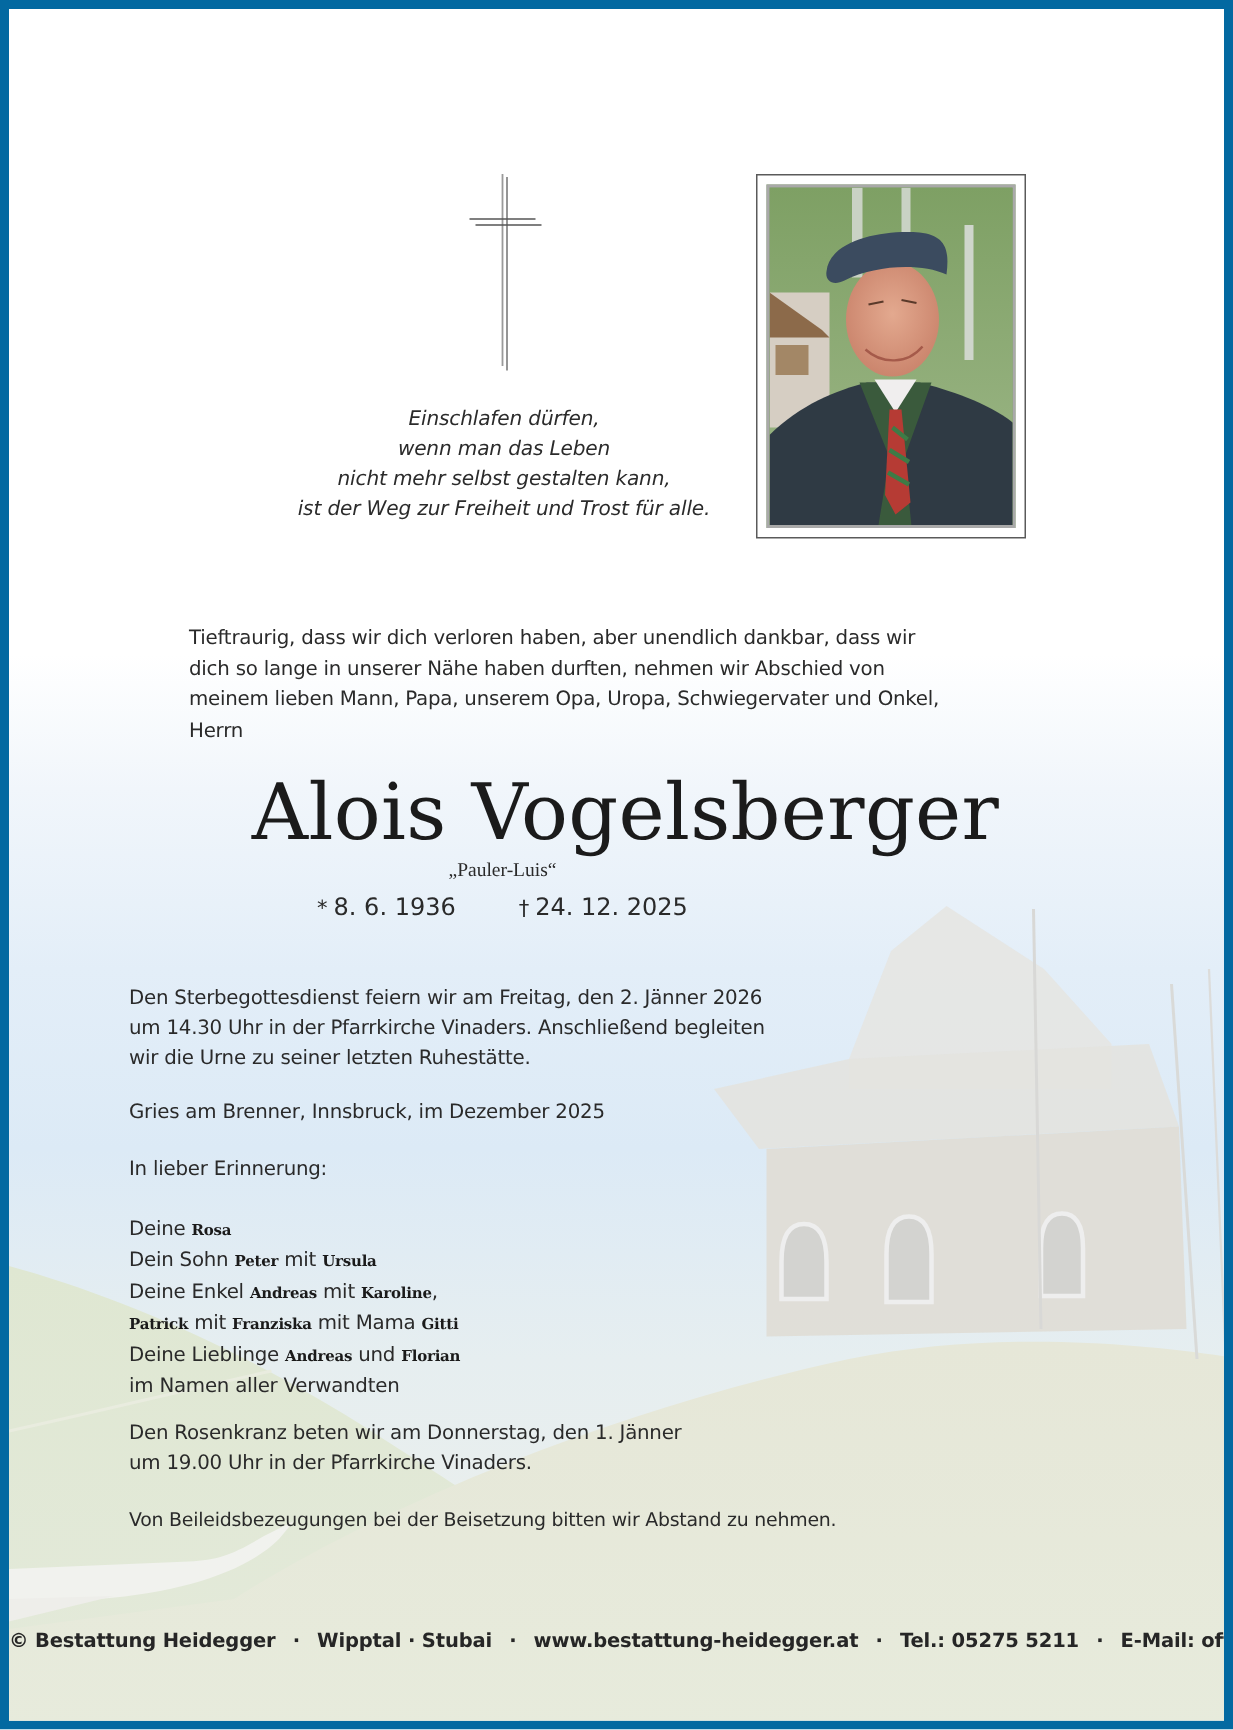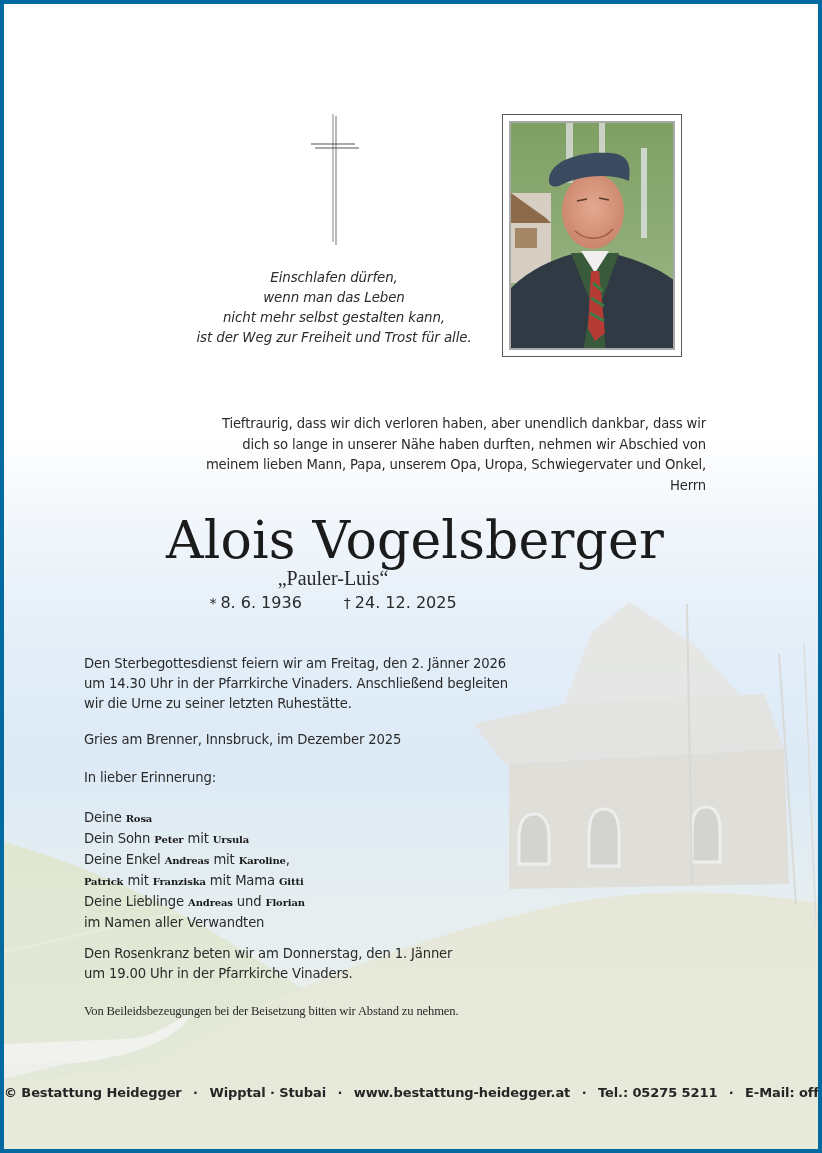--- a/index.html
+++ b/index.html
@@ -1,21 +1,21 @@
 <!DOCTYPE html>
 <html><head>
 <meta charset="utf-8">
 <style>
   * { margin: 0; padding: 0; box-sizing: border-box; }
   html, body { width: 822px; height: 1153px; overflow: hidden; background: #ffffff; }
   body { font-family: "DejaVu Sans", sans-serif; color: #222; position: relative; }
 
   .page {
     position: absolute; left: 0; top: 0; width: 822px; height: 1153px;
-    border: 4px solid #0369a1;
+    border: 6px solid #0369a1;
     background: #ffffff;
     overflow: hidden;
   }
 
   
   .bg-layer { position: absolute; left: 0; top: 0; width: 822px; height: 1153px; pointer-events: none; }
   .bg-sky {
     position: absolute; left: 0; top: 0; width: 822px; height: 1153px;
     background: linear-gradient(180deg, #ffffff 0px, #ffffff 430px, #f1f6fb 520px, #e3eef8 640px, #dceaf6 760px, #e6eef0 900px, #eef0ea 1153px);
   }
@@ -41,32 +41,32 @@
     position: absolute; left: 498px; top: 110px; width: 180px; height: 243px;
     border: 1px solid #5a5a5a; background: #ffffff; padding: 6px;
   }
   .photo-inner {
     width: 166px; height: 229px; border: 2px solid #a9a9a9; overflow: hidden; position: relative;
     background: #7a9a62;
   }
 
   
   .intro {
-    position: absolute; left: 120px; top: 410px; width: 582px; text-align: right;
+    position: absolute; left: 120px; top: 410px; width: 582px; text-align: left;
     font-family: "DejaVu Sans", sans-serif; font-size: 13.2px; line-height: 20.5px; color: #2a2a2a;
     letter-spacing: -0.15px;
   }
 
   .name {
     position: absolute; left: 0; top: 508px; width: 822px; text-align: center;
     font-family: "DejaVu Serif", serif; font-size: 52px; line-height: 56px; color: #1b1b1b; letter-spacing: 0.2px;
   }
   .nickname {
     position: absolute; left: 0; top: 564px; width: 658px; text-align: center;
-    font-family: "Liberation Serif", serif; font-size: 20px; line-height: 20px; color: #2a2a2a;
+    font-family: "Liberation Serif", serif; font-size: 13px; line-height: 20px; color: #2a2a2a;
   }
   .dates {
     position: absolute; left: 0; top: 587px; width: 658px; text-align: center;
     font-family: "DejaVu Sans", sans-serif; font-size: 16px; line-height: 24px; color: #2a2a2a;
     display: flex; justify-content: center; gap: 42px;
   }
   .dates .sym { font-size: 14px; margin-right: 4px; }
 
   .block {
     position: absolute; left: 80px; width: 662px; 
@@ -223,21 +223,21 @@
       <span>Deine Lieblinge </span><b>Andreas</b><span> und </span><b>Florian</b>
     </div>
     <div>im Namen aller Verwandten</div>
   </div>
 
   <div class="block" style="top:940px;">
     <div>Den Rosenkranz beten wir am Donnerstag, den 1. Jänner</div>
     <div>um 19.00 Uhr in der Pfarrkirche Vinaders.</div>
   </div>
 
-  <div class="block" style="top:997px; font-size:12.6px;font-family:Liberation Serif, serif;">Von Beileidsbezeugungen bei der Beisetzung bitten wir Abstand zu nehmen.</div>
+  <div class="block" style="top:997px; font-size:12.6px;">Von Beileidsbezeugungen bei der Beisetzung bitten wir Abstand zu nehmen.</div>
 
   <div class="footer">
     <span>© Bestattung Heidegger</span>
     <span class="sep">·</span>
     <span>Wipptal · Stubai</span>
     <span class="sep">·</span>
     <span>www.bestattung-heidegger.at</span>
     <span class="sep">·</span>
     <span>Tel.: 05275 5211</span>
     <span class="sep">·</span>

